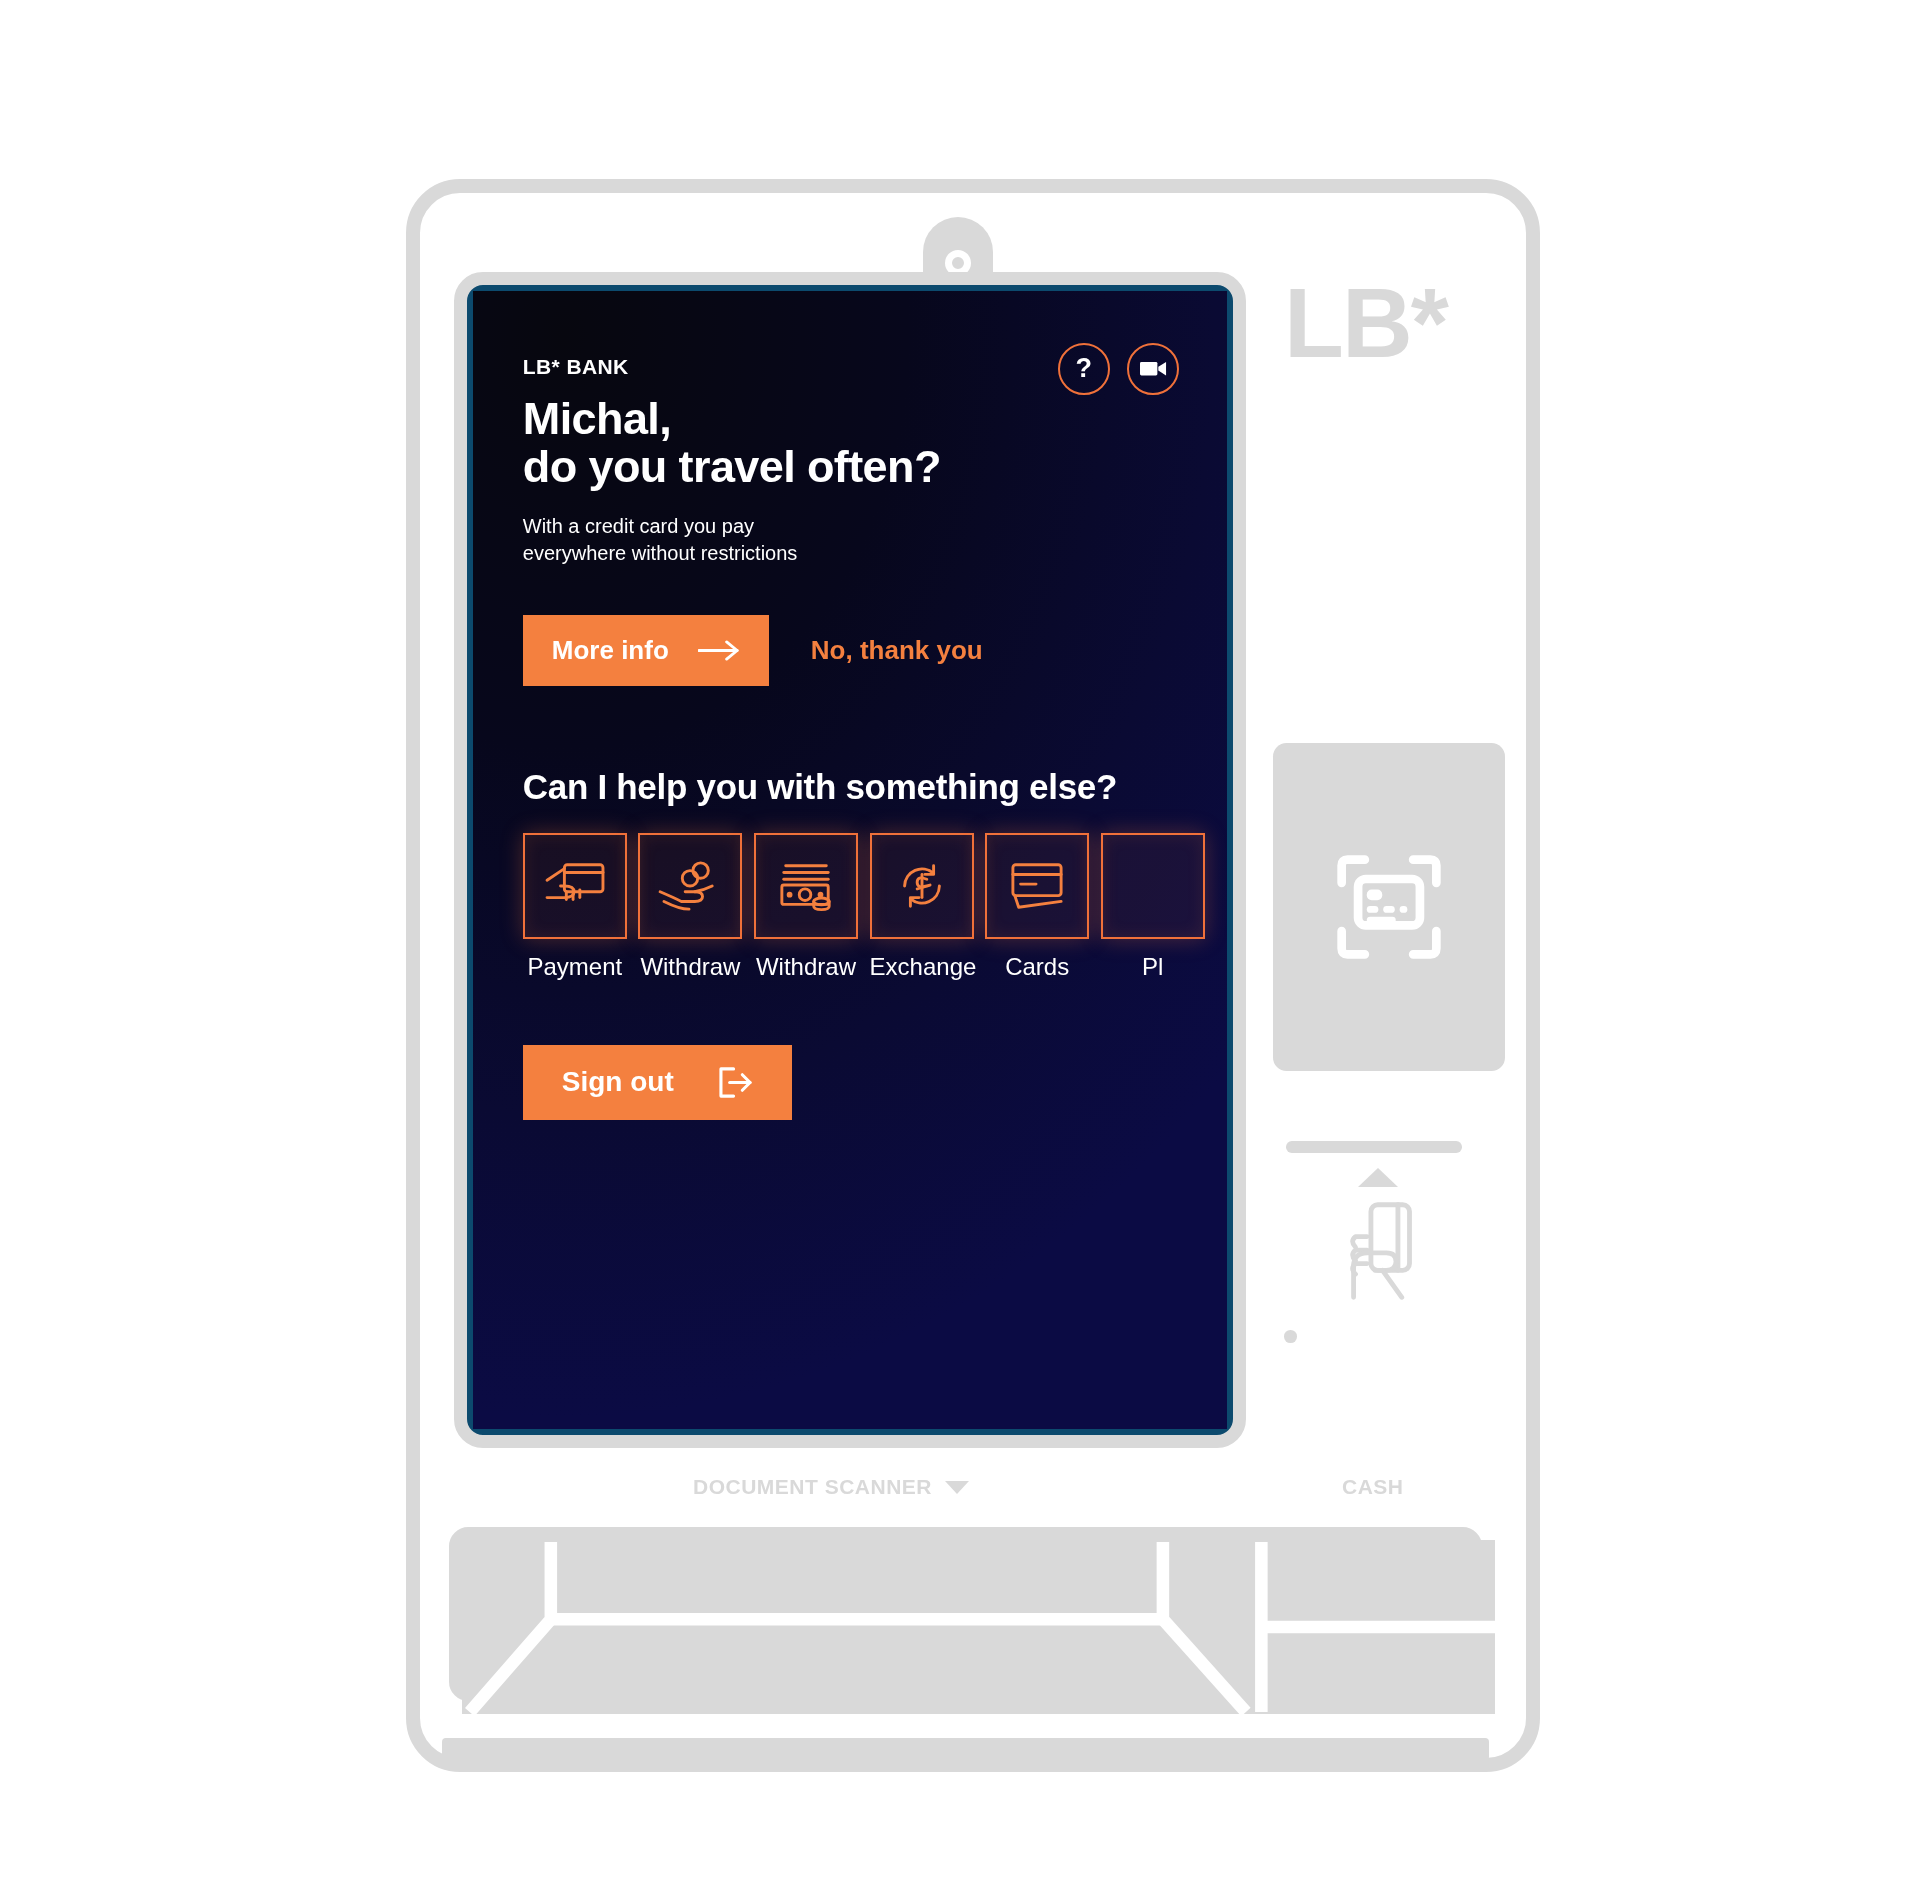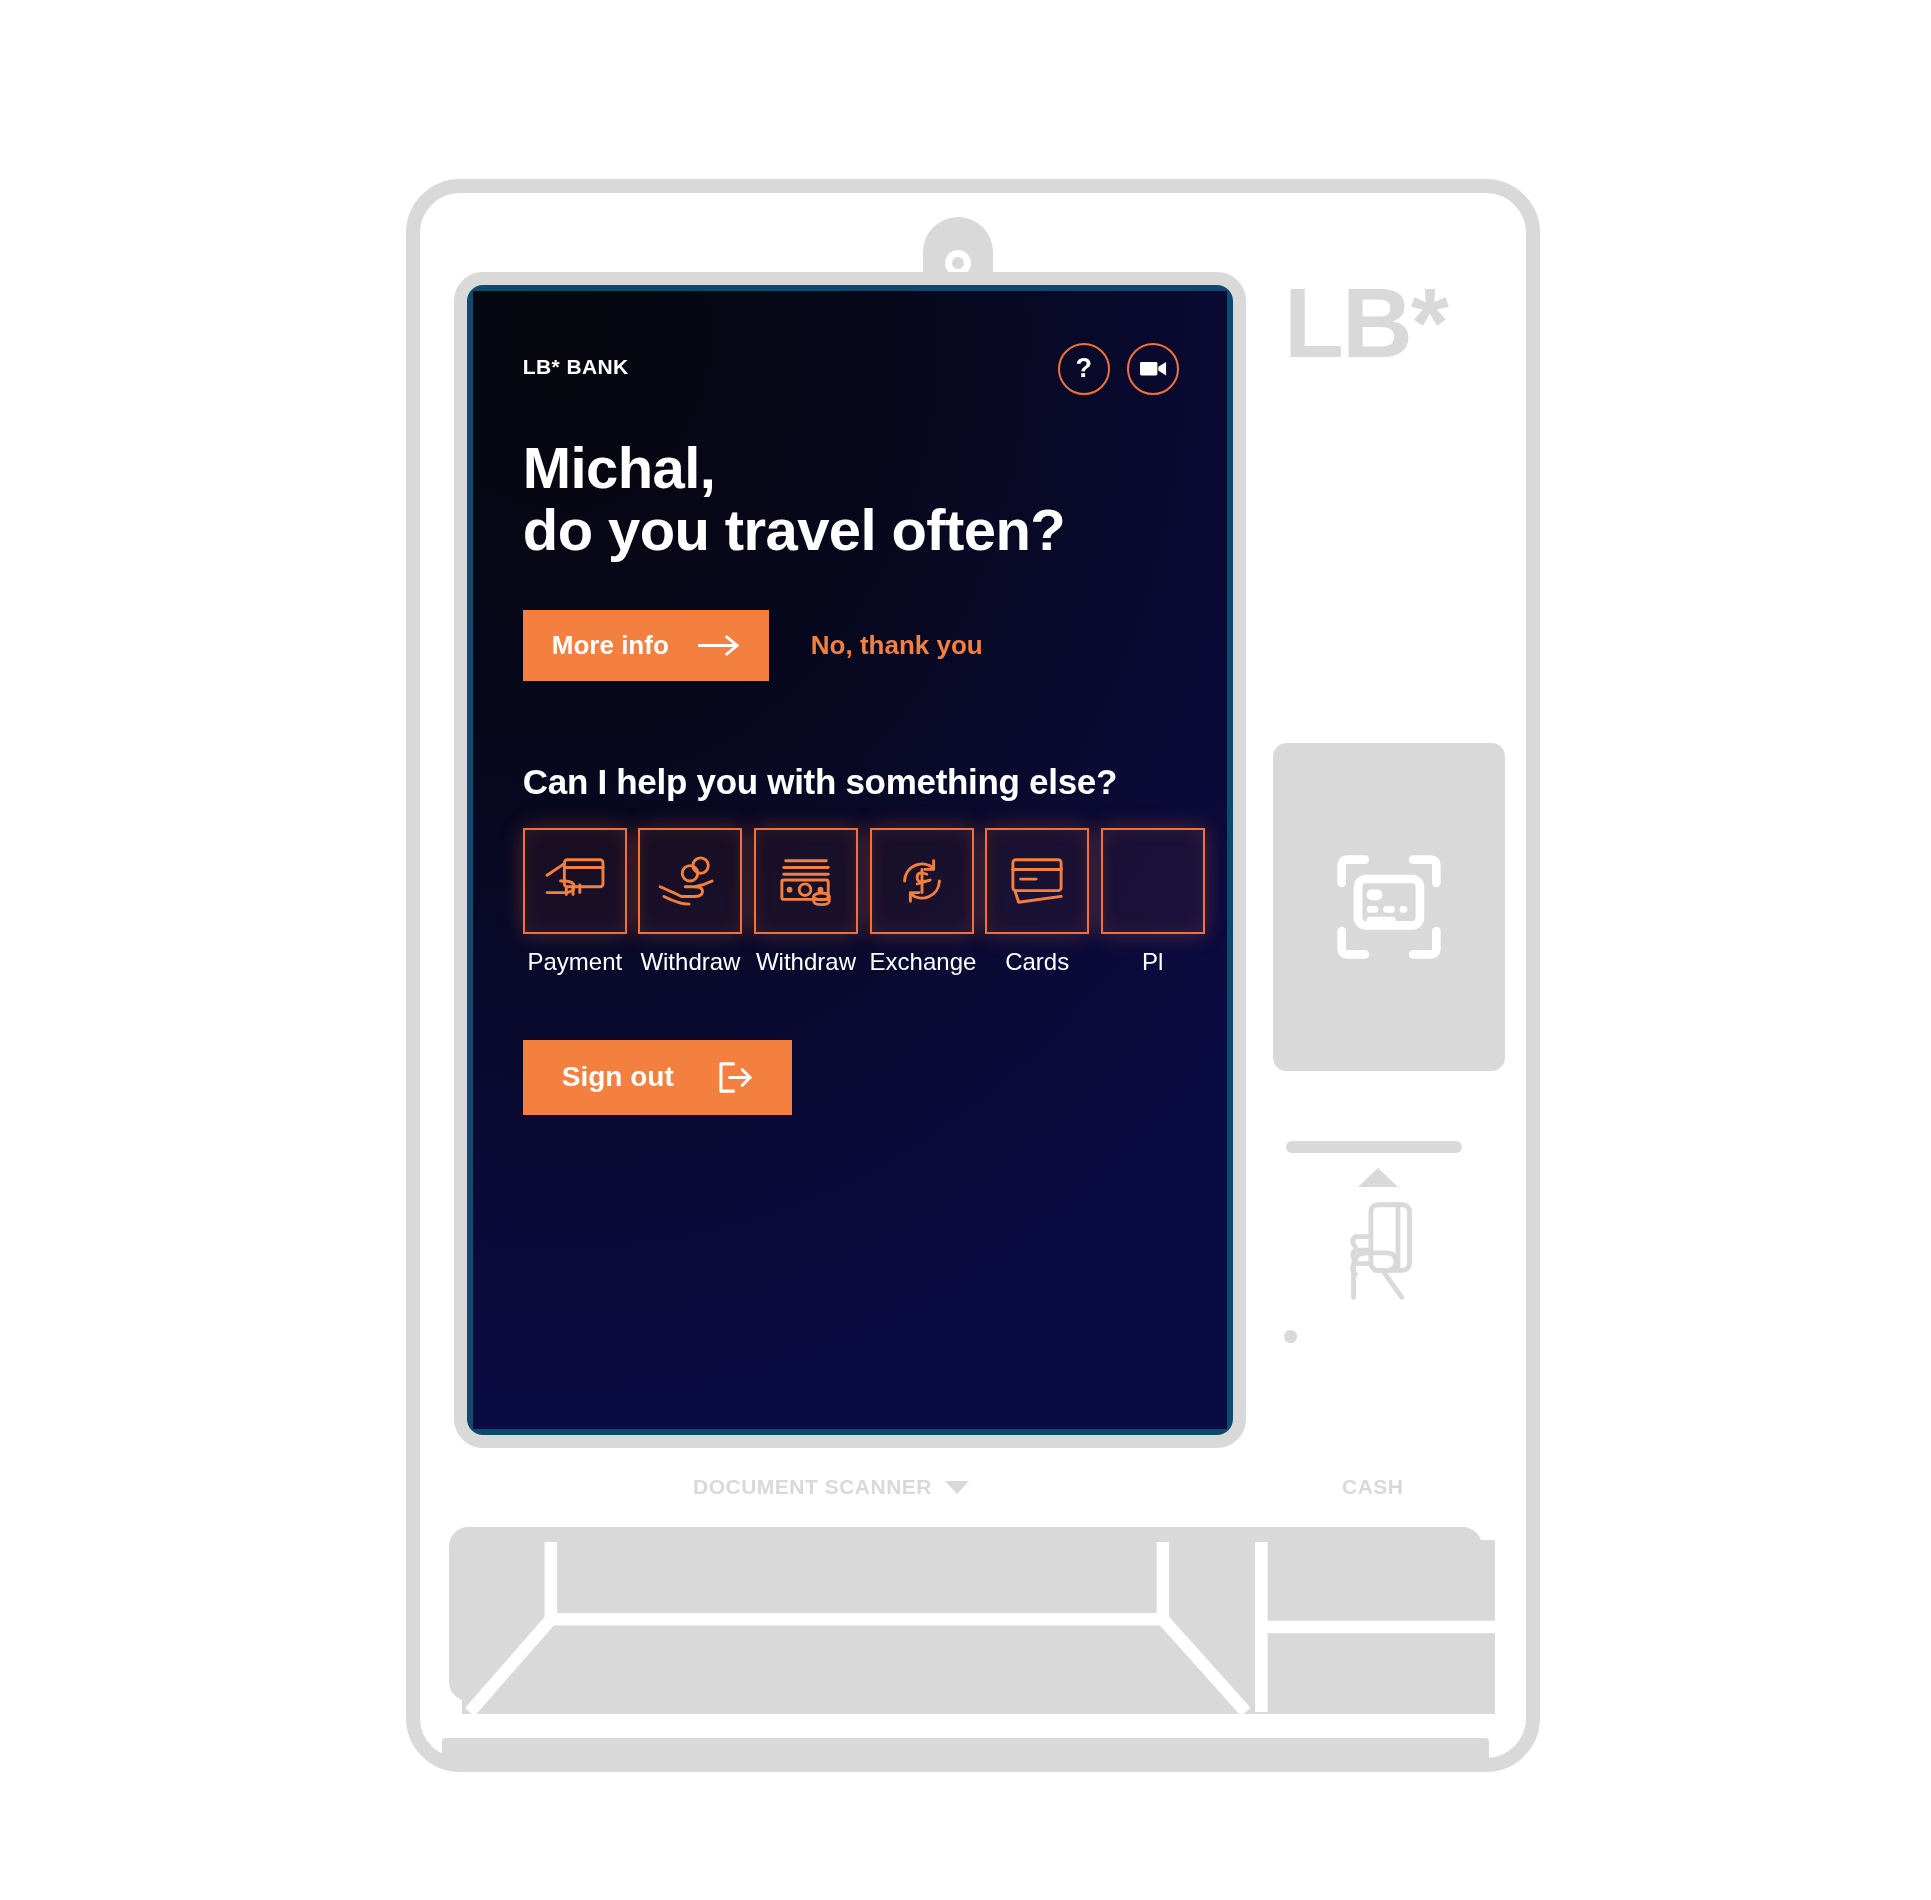--- a/index.html
+++ b/index.html
@@ -110,23 +110,22 @@
   }
   .circle-btn .q {
     color: #ffffff;
     font-size: 27px;
     font-weight: bold;
     line-height: 1;
   }
 
   
   .headline {
-    margin-top: 42px;
-    color: #ffffff;
-    font-size: 58px;
+    color: #ffffff;
+    font-size: 45px;
     font-weight: bold;
     line-height: 1.08;
     letter-spacing: -0.6px;
   }
   .headline .l2 { display: block; white-space: nowrap; }
 
   .subcopy {
     margin-top: 21px;
     color: #ffffff;
     font-size: 20px;
@@ -432,20 +431,24 @@
               </svg>
             </div>
           </div>
         </div>
 
         <h1 class="headline">
           <span class="l1">Michal,</span>
           <span class="l2">do you travel often?</span>
         </h1>
 
+        <p class="subcopy">
+          <span>With a credit card you pay</span><br>
+          <span>everywhere without restrictions</span>
+        </p>
 
         <div class="cta-row">
           <button class="btn-primary">
             <span>More info</span>
             <svg width="42" height="21" viewBox="0 0 44 22">
               <g stroke="#ffffff" stroke-width="3" fill="none" stroke-linecap="round" stroke-linejoin="round">
                 <path d="M1 11 H41"></path>
                 <path d="M30 2 L41 11 L30 20"></path>
               </g>
             </svg>

